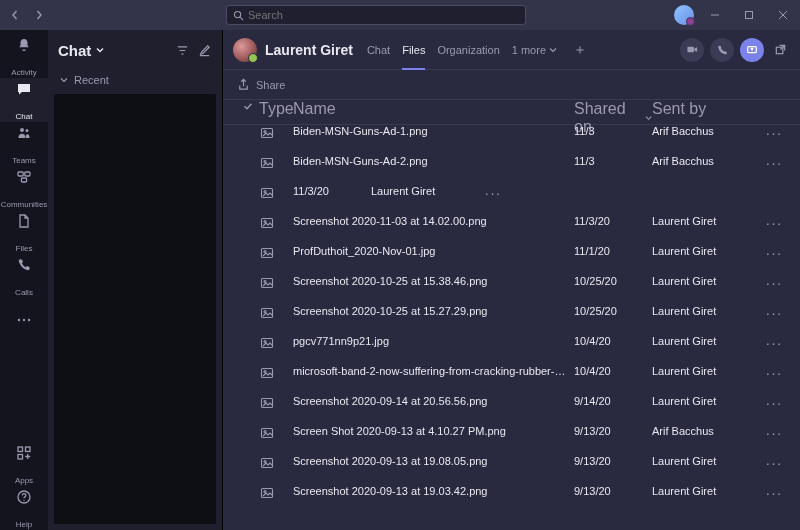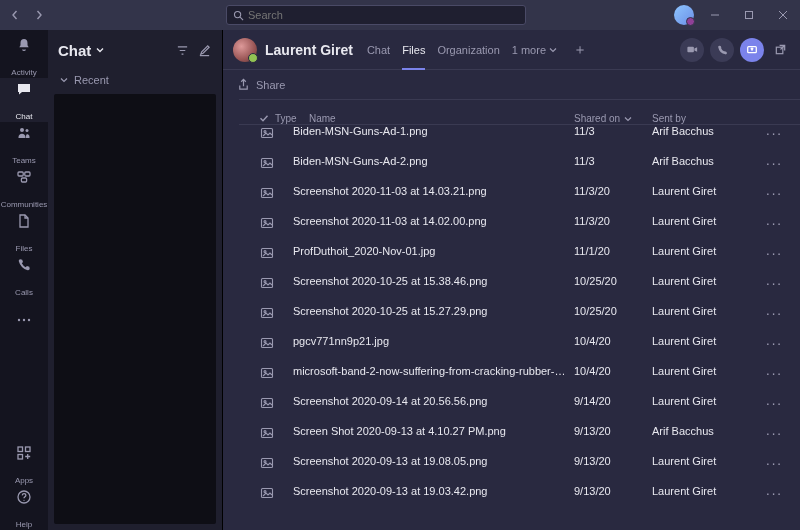--- a/index.html
+++ b/index.html
@@ -68,21 +68,21 @@
   .hdr-btn{width:24px;height:24px;border-radius:50%;display:flex;align-items:center;justify-content:center;background:#3b3b56;color:var(--text-dim);cursor:pointer;}
   .hdr-btn.accent{background:var(--accent);color:#fff;}
   .hdr-pop{color:var(--text-dim);cursor:pointer;width:20px;display:flex;align-items:center;justify-content:center;}
 
   
   .share-bar{display:flex;align-items:center;gap:6px;padding:8px 14px;color:var(--text-dim);font-size:11px;cursor:pointer;}
   .share-bar svg{stroke:var(--text-dim);}
 
   
   .table{flex:1;overflow:hidden;display:flex;flex-direction:column;}
-  .thead{display:flex;align-items:flex-end;padding:0 14px;height:26px;color:var(--text-dim);font-size:10px;border-top:1px solid var(--border);border-bottom:1px solid var(--border);margin-left:16px;}
+  .thead{display:flex;align-items:flex-start;padding:0 14px;height:26px;color:var(--text-dim);font-size:16px;border-top:1px solid var(--border);border-bottom:1px solid var(--border);}
   .col-check{width:22px;display:flex;justify-content:center;}
   .col-type{width:34px;}
   .col-name{flex:1;min-width:0;}
   .col-date{width:78px;}
   .col-sent{width:110px;}
   .col-more{width:24px;display:flex;justify-content:center;}
   .sortable{display:flex;align-items:center;gap:4px;cursor:pointer;}
   .tbody{flex:1;overflow-y:auto;}
   .file-row{display:flex;height:30px;padding:0 14px;font-size:11px;color:var(--text);}
   .file-row .col-name span{white-space:nowrap;overflow:hidden;text-overflow:ellipsis;display:block;padding-right:8px;}
@@ -381,23 +381,20 @@
               <div class="col-check"></div>
               <div class="col-type">
                 <div class="type-icon">
                   <svg width="14" height="14" viewBox="0 0 14 14" fill="none" stroke="#9a99b0" stroke-width="1.1">
                     <rect x="1.5" y="2.5" width="11" height="9" rx="1"></rect>
                     <circle cx="5" cy="5.5" r="1"></circle>
                     <path d="M3 10l3-3 2 2 2-2 2 2"></path>
                   </svg>
                 </div>
               </div>
-              <div class="col-name">
-                <span>Screenshot 2020-11-03 at 14.03.21.png</span>
-              </div>
               <div class="col-date">11/3/20</div>
               <div class="col-sent">Laurent Giret</div>
               <div class="col-more">
                 <span class="more-dots">···</span>
               </div>
             </div>
             <div class="file-row">
               <div class="col-check"></div>
               <div class="col-type">
                 <div class="type-icon">

